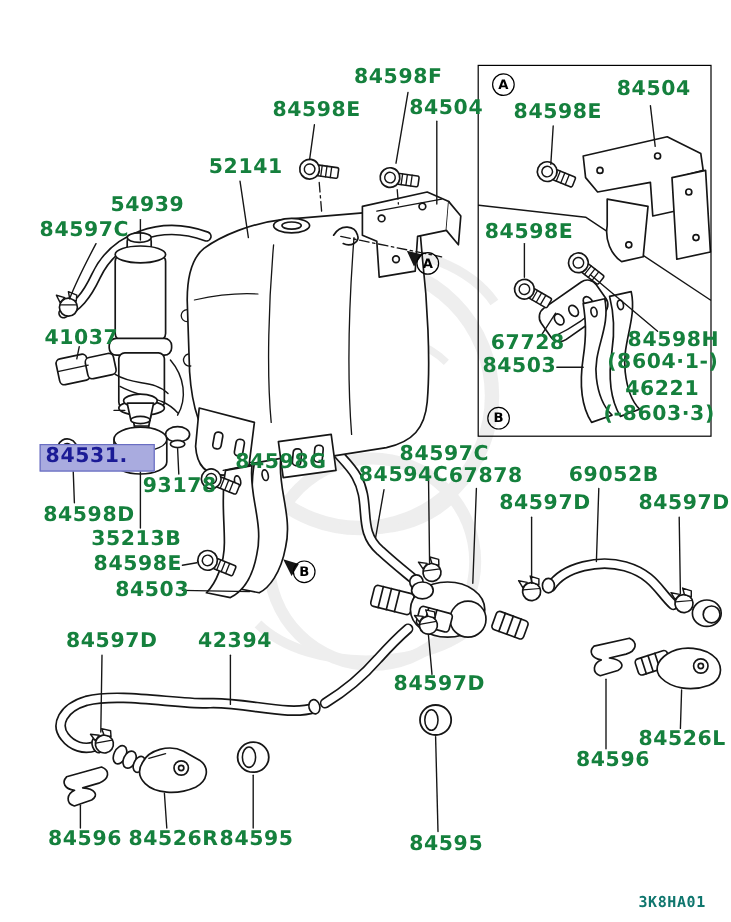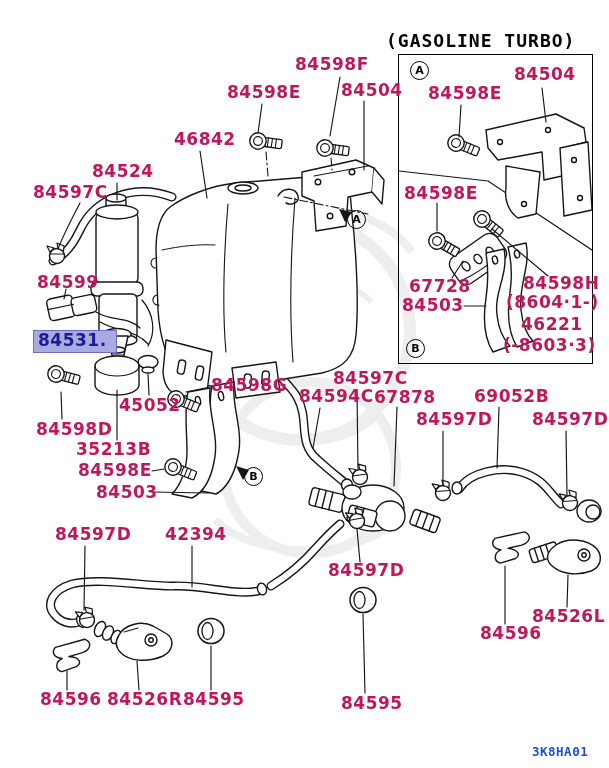--- a/index.html
+++ b/index.html
@@ -1,30 +1,30 @@
 <!DOCTYPE html>
 <html><head>
 <meta charset="utf-8">
 <style>
   html,body{margin:0;padding:0;background:#fff;}
   #stage{position:relative;width:609px;height:768px;background:#fff;overflow:hidden;
          font-family:"DejaVu Sans",sans-serif;}
   #art{position:absolute;left:0;top:0;z-index:1;}
   .part-label{position:absolute;z-index:3;font-weight:bold;font-size:17px;line-height:1.05;
-              letter-spacing:.5px;color:#be185d;white-space:nowrap;}
-  .part-label.hl{padding:1px 9px 2px 4px;border:1.5px solid #6a6ec2;background:#a9abdf;color:#1b1b96;}
+              letter-spacing:.5px;color:#15803d;white-space:nowrap;}
+  .part-label.hl{padding:1px 21px 2px 4px;border:1.5px solid #6a6ec2;background:#a9abdf;color:#1b1b96;margin-top:40px;}
   .marker{position:absolute;z-index:3;width:17px;height:17px;border:1.7px solid #000;border-radius:50%;
           display:flex;align-items:center;justify-content:center;
           font-weight:bold;font-size:11px;color:#000;background:transparent;}
   .inset-box{position:absolute;z-index:2;left:398px;top:54px;width:193px;height:308px;
              border:1.7px solid #000;background:transparent;}
   .inset-title{position:absolute;z-index:3;left:386px;top:30px;font-family:"DejaVu Sans Mono",monospace;
                font-weight:bold;font-size:18px;letter-spacing:1px;white-space:nowrap;color:#000;}
   .diagram-code{position:absolute;z-index:3;left:532px;top:744px;font-family:"DejaVu Sans Mono",monospace;
-                font-weight:bold;font-size:12.5px;letter-spacing:.5px;color:#1d4ed8;}
+                font-weight:bold;font-size:12.5px;letter-spacing:.5px;color:#0f766e;}
 </style>
 </head>
 <body>
 
 <div id="stage">
 
 <svg id="art" width="609" height="768" viewBox="0 0 609 768">
   <defs>
     <g id="bolt">
       <rect x="6" y="-4.5" width="18" height="9" rx="1.5" fill="#fff" stroke="#161616" stroke-width="1.3"></rect>
@@ -292,41 +292,40 @@
     </g>
 
     <g fill="#161616" stroke="none">
       <polygon points="339,209 352,212 345,222"></polygon>
       <polygon points="236,466 249,470 243,480"></polygon>
     </g>
   </g>
 </svg>
 
 <div class="inset-box"></div>
-<div class="inset-title">(GASOLINE TURBO)</div>
 
 <div class="marker" style="left:347px;top:210px">A</div>
 <div class="marker" style="left:244px;top:467px">B</div>
 <div class="marker" style="left:410px;top:61px">A</div>
 <div class="marker" style="left:406px;top:339px">B</div>
 
 <div class="part-label" style="left:295px;top:56px">84598F</div>
 <div class="part-label" style="left:227px;top:84px">84598E</div>
 <div class="part-label" style="left:341px;top:82px">84504</div>
-<div class="part-label" style="left:174px;top:131px">46842</div>
-<div class="part-label" style="left:92px;top:163px">84524</div>
+<div class="part-label" style="left:174px;top:131px">52141</div>
+<div class="part-label" style="left:92px;top:163px">54939</div>
 <div class="part-label" style="left:33px;top:184px">84597C</div>
-<div class="part-label" style="left:37px;top:274px">84599</div>
+<div class="part-label" style="left:37px;top:274px">41037</div>
 <div class="part-label hl" style="left: 33px; top: 330px; background: rgb(169, 171, 223); border-color: rgb(106, 110, 194); color: rgb(27, 27, 150);">84531.</div>
-<div class="part-label" style="left:119px;top:397px">45052</div>
+<div class="part-label" style="left:119px;top:397px">93178</div>
 <div class="part-label" style="left:36px;top:421px">84598D</div>
 <div class="part-label" style="left:76px;top:441px">35213B</div>
 <div class="part-label" style="left:78px;top:462px">84598E</div>
 <div class="part-label" style="left:96px;top:484px">84503</div>
-<div class="part-label" style="left:211px;top:377px">84598G</div>
+<div class="part-label" style="left:196px;top:377px">84598G</div>
 <div class="part-label" style="left:299px;top:388px">84594C</div>
 <div class="part-label" style="left:333px;top:370px">84597C</div>
 <div class="part-label" style="left:374px;top:389px">67878</div>
 <div class="part-label" style="left:416px;top:411px">84597D</div>
 <div class="part-label" style="left:474px;top:388px">69052B</div>
 <div class="part-label" style="left:532px;top:411px">84597D</div>
 <div class="part-label" style="left:55px;top:526px">84597D</div>
 <div class="part-label" style="left:165px;top:526px">42394</div>
 <div class="part-label" style="left:328px;top:562px">84597D</div>
 <div class="part-label" style="left:40px;top:691px">84596</div>

